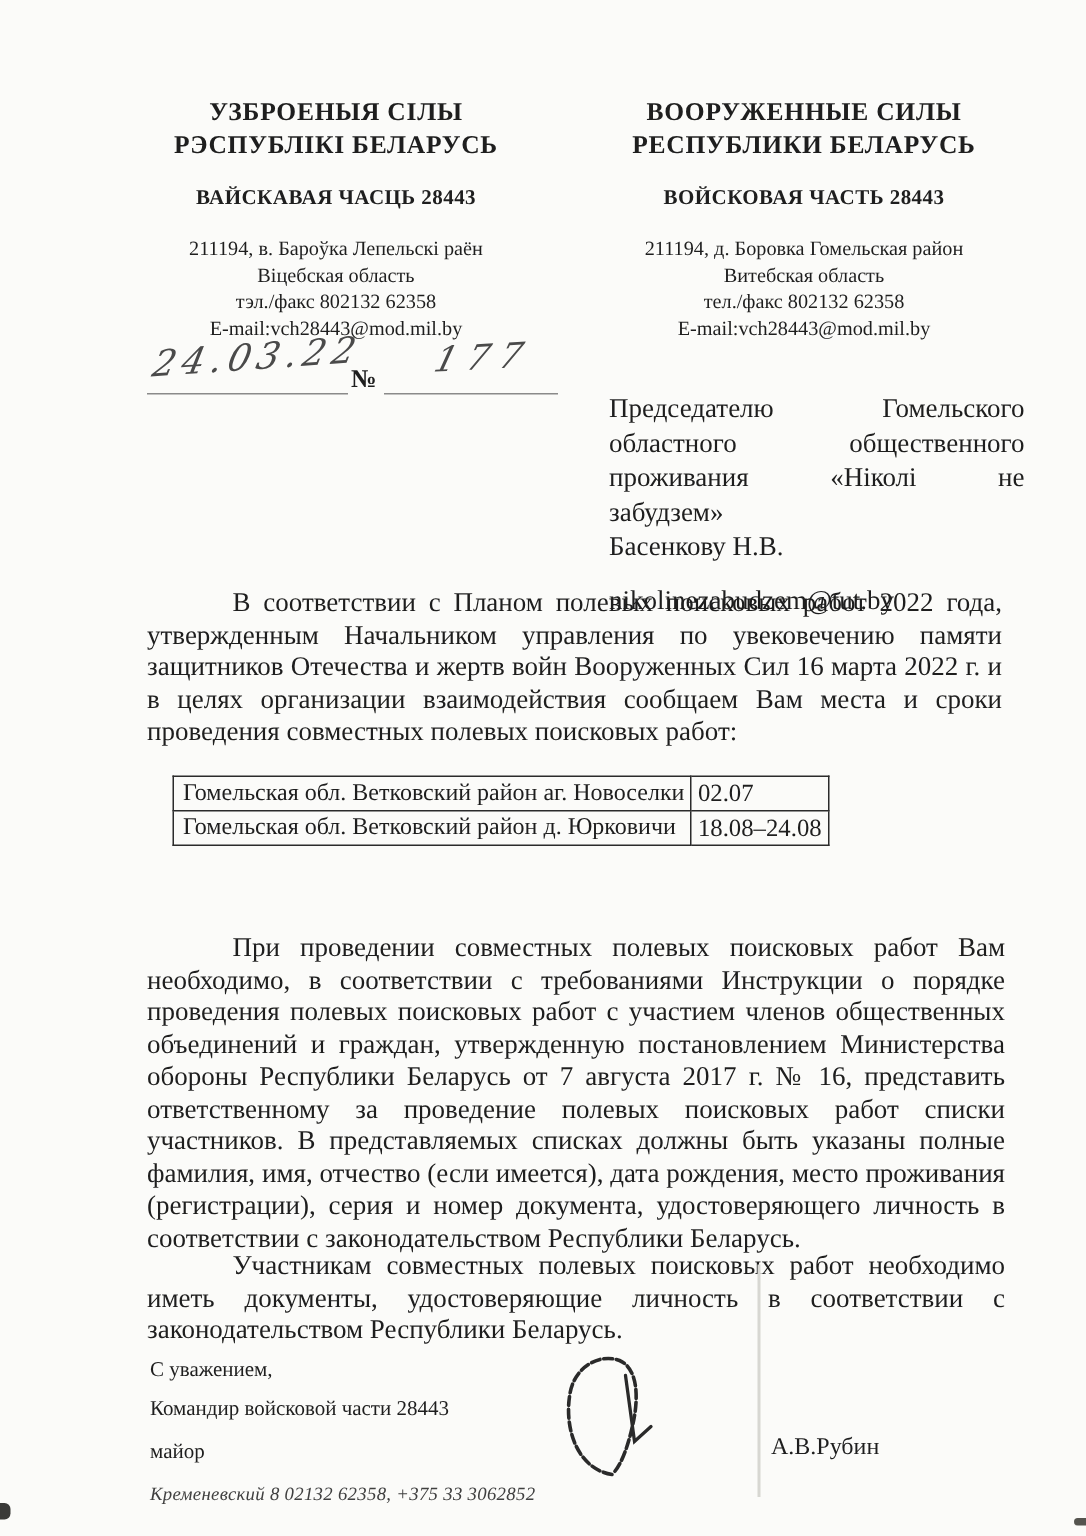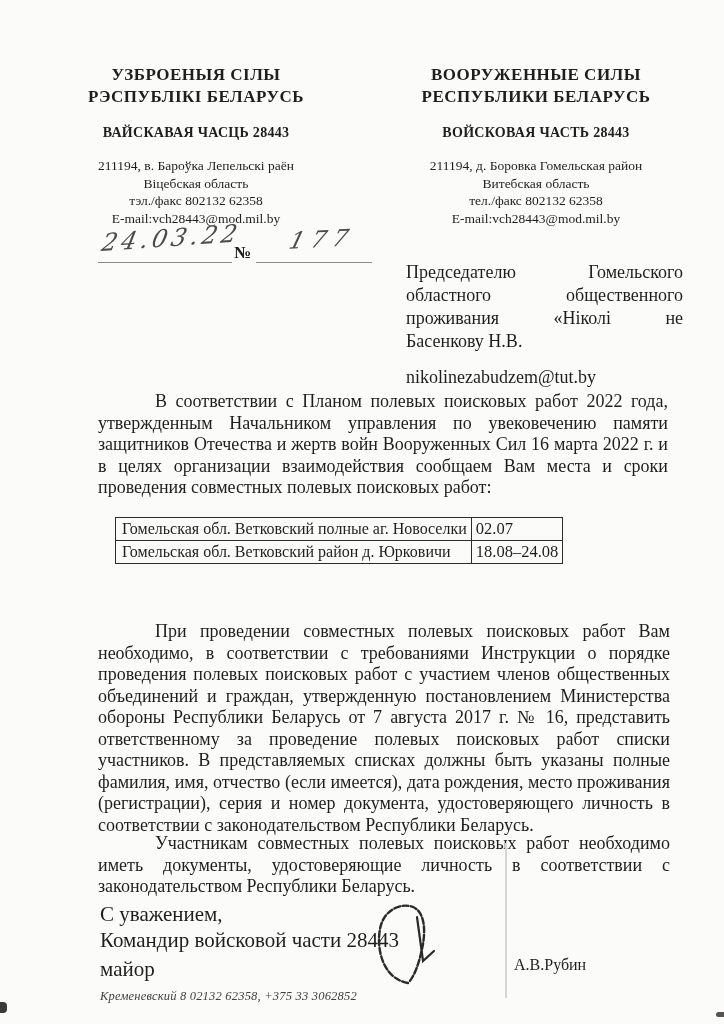--- a/index.html
+++ b/index.html
@@ -4,21 +4,21 @@
 <style>
   html,body { margin:0; padding:0; }
   body { background:#e8e8e6; }
   .page {
     position:relative; width:724px; height:1024px; margin:0 auto;
     background:#fbfbf9; color:#1e1e1e; overflow:hidden;
     font-family:"Liberation Serif","DejaVu Serif",serif;
   }
   
   .lh-col { position:absolute; top:64px; text-align:center; }
-  .lh-col.left  { left:46px;  width:300px; }
+  .lh-col.left  { left:74px;  width:300px; }
   .lh-col.right { left:386px; width:300px; }
   .lh-org  { font-weight:bold; font-size:17px; line-height:22px; letter-spacing:.5px; }
   .lh-unit { font-weight:bold; font-size:14px; margin-top:17px; letter-spacing:.3px; }
   .lh-addr { font-size:13.5px; line-height:17.5px; margin-top:16px; }
   
   .refline { position:absolute; top:226px; left:98px; width:300px; height:44px; }
   .hw { color:#4a4a4a; font-style:italic; font-family:"DejaVu Serif",serif; }
   .hw-date { position:absolute; left:4px; top:-2px; font-size:24px; letter-spacing:4px;
              transform:rotate(-4deg) skewX(-16deg); }
   .rule { position:absolute; top:36px; border-top:1.5px solid #8a8a8a; }
@@ -43,21 +43,21 @@
   .worktable { position:absolute; top:517px; left:115px; border-collapse:collapse; }
   .worktable th, .worktable td { border:1.5px solid #2b2b2b; }
   .worktable th { font-size:13.5px; font-weight:bold; vertical-align:top;
                   padding-top:7px; height:40px; }
   .worktable th.col-place { width:424px; }
   .worktable th.col-dates { width:122px; }
   .worktable td { font-size:16px; height:22px; padding:0 4px; }
   .worktable td.place { text-align:left; padding-left:6px; }
   .worktable td.dates { font-size:16.5px; }
   
-  .closing { position:absolute; top:901px; left:100px; font-size:21px; line-height:26px; }
+  .closing { position:absolute; top:901px; left:100px; font-size:14px; line-height:26px; }
   .closing .rank { margin-top:3px; }
   .signer { position:absolute; top:956px; left:514px; font-size:16px; }
   .sig { position:absolute; top:899px; left:368px; }
   .footer { position:absolute; top:989px; left:100px; font-size:12.5px;
             font-style:italic; color:#404040; letter-spacing:.2px; }
   
   .artifact-vline { position:absolute; left:505px; top:843px; width:1.5px; height:155px;
                     background:#d7d7d2; }
   .speck-bl { position:absolute; left:0; top:1002px; width:7px; height:11px;
               background:#3a3a38; border-radius:0 4px 4px 0; }
@@ -98,30 +98,31 @@
     <span class="rule date-rule"></span>
     <span class="no-sign">№</span>
     <span class="rule number-rule"></span>
     <span class="hw hw-no">177</span>
   </div>
 
   <div class="addressee">
     <div class="addr-line">Председателю Гомельского</div>
     <div class="addr-line">областного общественного</div>
     <div class="addr-line">проживания «Ніколі не</div>
+    <div class="addr-line last">забудзем»</div>
     <div class="addr-line last">Басенкову Н.В.</div>
     <div class="addr-email">nikolinezabudzem@tut.by</div>
   </div>
 
   <p class="para p1">В соответствии с Планом полевых поисковых работ 2022 года, утвержденным Начальником управления по увековечению памяти защитников Отечества и жертв войн Вооруженных Сил 16 марта 2022 г. и в целях организации взаимодействия сообщаем Вам места и сроки проведения совместных полевых поисковых работ:</p>
 
   <table class="worktable">
     <tbody>
     <tr>
-      <td class="place">Гомельская обл. Ветковский полные аг. Новоселки</td>
+      <td class="place">Гомельская обл. Ветковский район аг. Новоселки</td>
       <td class="dates">02.07</td>
     </tr>
     <tr>
       <td class="place">Гомельская обл. Ветковский район д. Юрковичи</td>
       <td class="dates">18.08–24.08</td>
     </tr>
   </tbody>
     </table>
 
   <p class="para p2">При проведении совместных полевых поисковых работ Вам необходимо, в соответствии с требованиями Инструкции о порядке проведения полевых поисковых работ с участием членов общественных объединений и граждан, утвержденную постановлением Министерства обороны Республики Беларусь от 7 августа 2017 г. № 16, представить ответственному за проведение полевых поисковых работ списки участников. В представляемых списках должны быть указаны полные фамилия, имя, отчество (если имеется), дата рождения, место проживания (регистрации), серия и номер документа, удостоверяющего личность в соответствии с законодательством Республики Беларусь.</p>

